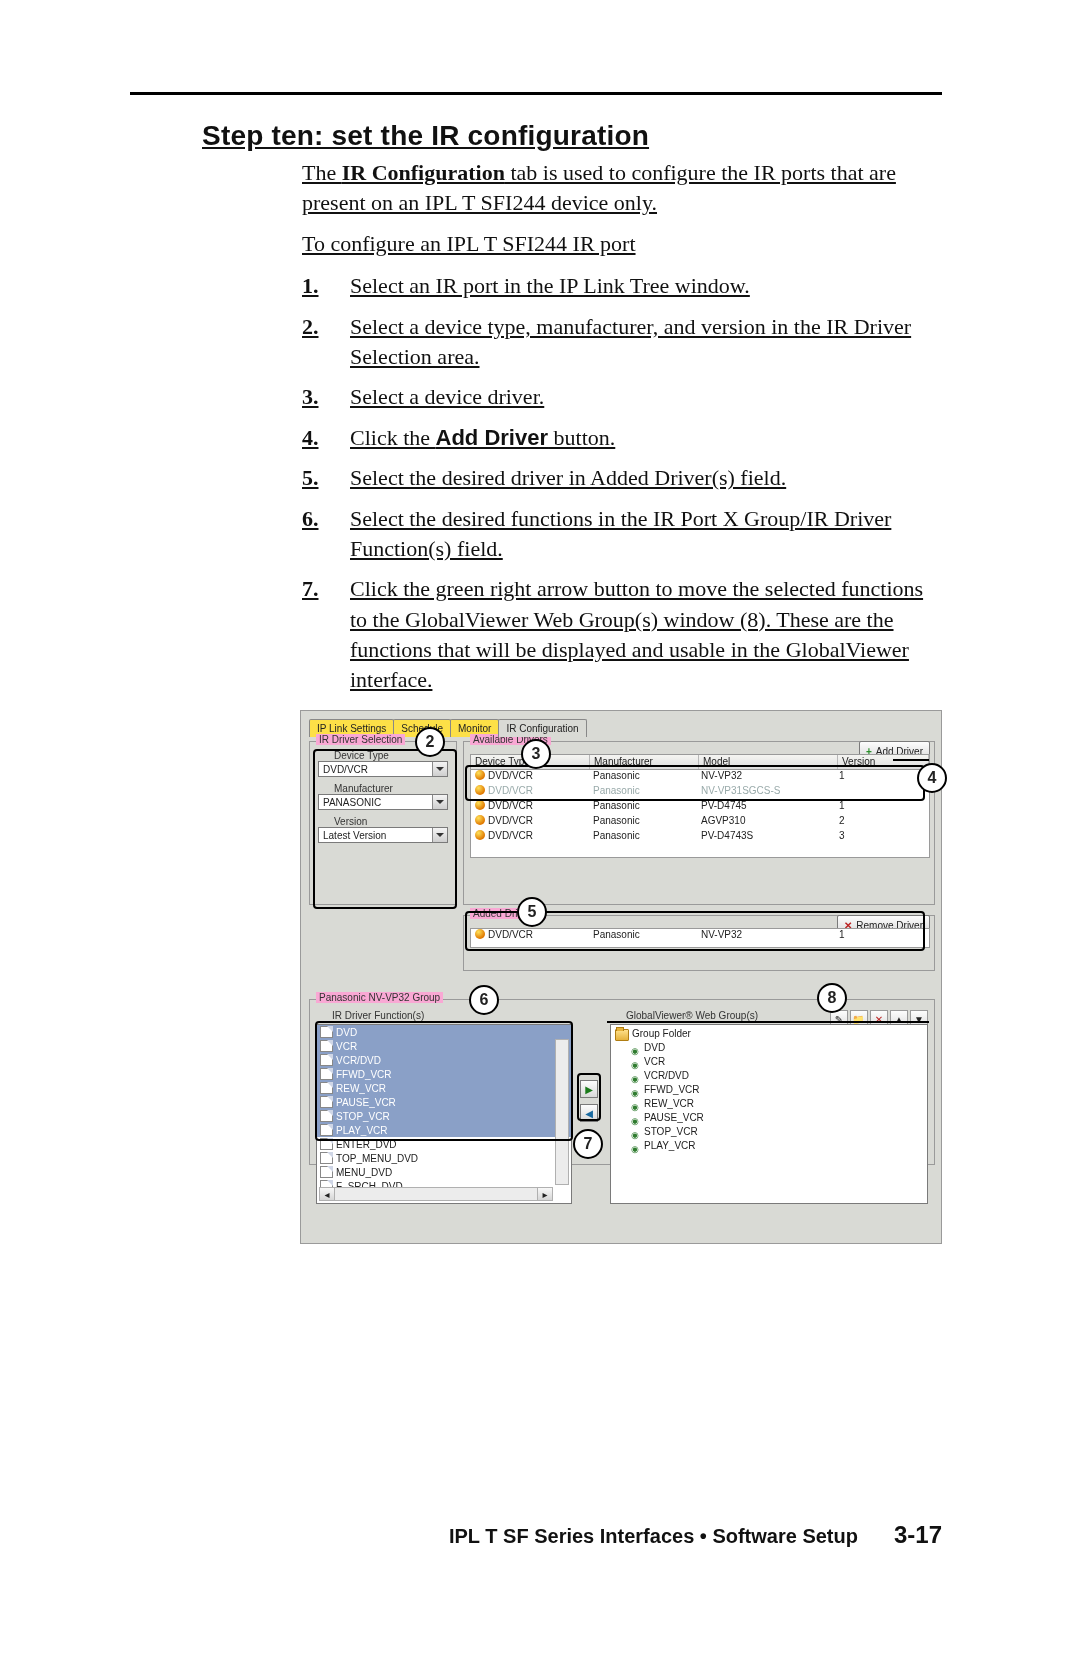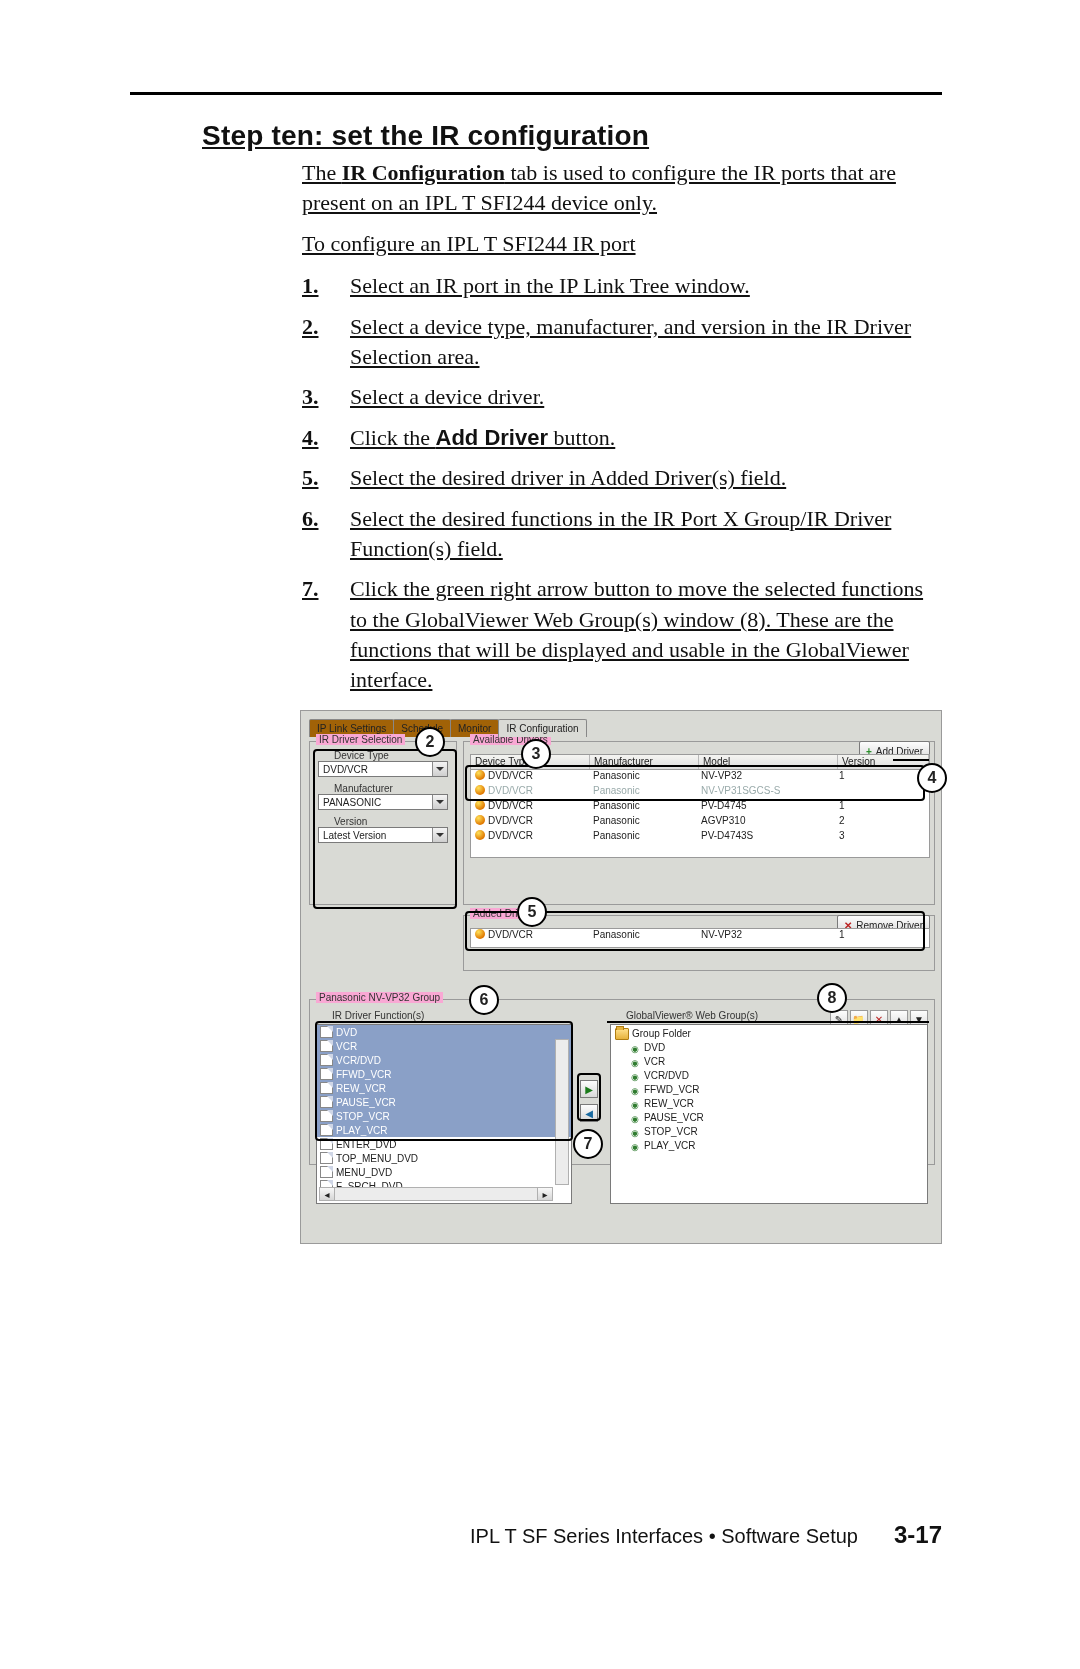--- a/index.html
+++ b/index.html
@@ -12,21 +12,21 @@
   .intro .b{font-weight:700;}
   .lead{font-size:22px;margin:0 0 14px 100px;}
   ol.steps{list-style:none;margin:0 0 22px 100px;padding:0;font-size:22px;line-height:1.38;}
   ol.steps>li{display:flex;margin:0 0 10px 0;}
   ol.steps .num{font-weight:700;min-width:48px;}
   ol.steps .txt{flex:1;}
   .bold-sans{font-family:Arial,Helvetica,sans-serif;font-weight:700;}
   
   .shot{position:absolute;left:300px;top:710px;width:642px;height:534px;background:#d9dad5;border:1px solid #9a9a9a;box-sizing:border-box;font-family:Tahoma,Arial,sans-serif;font-size:10px;color:#222;}
   .tabs{position:absolute;left:8px;top:8px;display:flex;gap:0;height:18px;}
-  .tab{border:1px solid #888;border-bottom:none;background:#a16207;padding:1px 7px 0 7px;font-size:10px;line-height:15px;border-radius:2px 2px 0 0;margin-right:-1px;}
+  .tab{border:1px solid #888;border-bottom:none;background:#fde047;padding:1px 7px 0 7px;font-size:10px;line-height:15px;border-radius:2px 2px 0 0;margin-right:-1px;}
   .tab.sel{background:#d9dad5;position:relative;z-index:2;}
   .panel-inner{position:absolute;left:8px;top:26px;right:8px;bottom:8px;}
   .grp{position:absolute;border:1px solid #9a9a9a;background:#d9dad5;box-sizing:border-box;}
   .grp>.lg{position:absolute;top:-8px;left:6px;background:#f9a8d4;padding:0 3px;font-size:10px;color:#333;}
   
   .g-sel{left:0;top:4px;width:148px;height:164px;}
   .lbl{font-size:10px;color:#333;padding-left:16px;}
   .combo{display:flex;align-items:center;height:16px;background:#fff;border:1px solid #7a7a7a;box-sizing:border-box;}
   .combo .val{flex:1;padding:0 4px;font-size:10px;white-space:nowrap;overflow:hidden;}
   .combo .dd{width:14px;height:14px;background:linear-gradient(#f4f4f4,#cfcfcf);border-left:1px solid #8a8a8a;display:flex;align-items:center;justify-content:center;}
@@ -45,42 +45,42 @@
   
   .g-added{left:154px;top:178px;width:472px;height:56px;}
   
   .g-pan{left:0;top:262px;width:626px;height:166px;}
   .listbox{position:absolute;background:#fff;border:1px solid #7a7a7a;box-sizing:border-box;overflow:hidden;}
   .listbox .li{display:flex;align-items:center;height:14px;padding:0 3px;font-size:10px;gap:3px;}
   .sel-row{background:#8aa0c7;color:#fff;}
   .listbox .li .fi{width:11px;height:10px;border:1px solid #888;background:#fff;position:relative;}
   .listbox .li .fi::before{content:"";position:absolute;right:-1px;top:-1px;border:3px solid transparent;border-top-color:#cfd6e6;border-right-color:#cfd6e6;}
   .tree{position:absolute;background:#fff;border:1px solid #7a7a7a;box-sizing:border-box;padding:2px 4px;font-size:10px;line-height:14px;}
-  .tree .n{display:flex;align-items:center;gap:3px;height:14px;}
+  .tree .n{display:flex;align-items:flex-end;gap:3px;height:14px;}
   .folder{width:12px;height:10px;background:linear-gradient(#ffe08a,#e6b23c);border:1px solid #b07d12;border-radius:1px;position:relative;}
   .folder::before{content:"";position:absolute;left:0;top:-3px;width:6px;height:3px;background:#e6b23c;border:1px solid #b07d12;border-bottom:none;}
   .wifi{width:10px;height:10px;display:inline-block;position:relative;}
   .wifi::before{content:"◉";font-size:9px;color:#2f7c2f;position:absolute;left:0;top:-1px;}
   .midbtns{position:absolute;left:270px;top:338px;width:18px;}
   .midbtn{width:16px;height:16px;border:1px solid #7a7a7a;background:linear-gradient(#fdfdfd,#d9d9d9);margin-bottom:6px;display:flex;align-items:center;justify-content:center;font-size:10px;}
   .midbtn.r{color:#1a7a1a;}
   .midbtn.l{color:#1a6aa0;}
   .toolbar8{position:absolute;right:6px;top:280px;display:flex;gap:2px;}
   .tbtn{width:16px;height:16px;border:1px solid #9a9a9a;background:linear-gradient(#fdfdfd,#dedede);display:flex;align-items:center;justify-content:center;font-size:10px;}
   .scroll-h{position:absolute;left:2px;right:18px;bottom:2px;height:14px;background:#ececec;border:1px solid #b0b0b0;box-sizing:border-box;display:flex;}
   .scroll-h .sbtn{width:14px;height:12px;background:linear-gradient(#f8f8f8,#d6d6d6);border-right:1px solid #b0b0b0;display:flex;align-items:center;justify-content:center;}
   .scroll-h .sbtn:last-child{border-right:none;border-left:1px solid #b0b0b0;margin-left:auto;}
   .scroll-v{position:absolute;right:2px;top:14px;bottom:18px;width:14px;background:#ececec;border:1px solid #b0b0b0;box-sizing:border-box;}
   
   .call{position:absolute;width:26px;height:26px;border:2px solid #000;border-radius:50%;background:#fff;display:flex;align-items:center;justify-content:center;font:700 16px Arial;}
   .cbox{position:absolute;border:2px solid #000;border-radius:4px;box-sizing:border-box;pointer-events:none;}
   .cline{position:absolute;background:#000;}
   
   .footer{position:absolute;left:130px;bottom:120px;width:812px;display:flex;justify-content:flex-end;align-items:baseline;font-family:Arial,Helvetica,sans-serif;}
-  .footer .ft{font-weight:400;font-size:20px;}
+  .footer .ft{font-weight:700;font-size:20px;}
   .footer .pg{font-weight:700;font-size:24px;margin-left:36px;}
 </style>
 </head>
 <body>
 <div class="page">
   <div class="rule"></div>
 
   <div class="content">
     <h2>Step ten: set the IR configuration</h2>
     <p class="intro">

